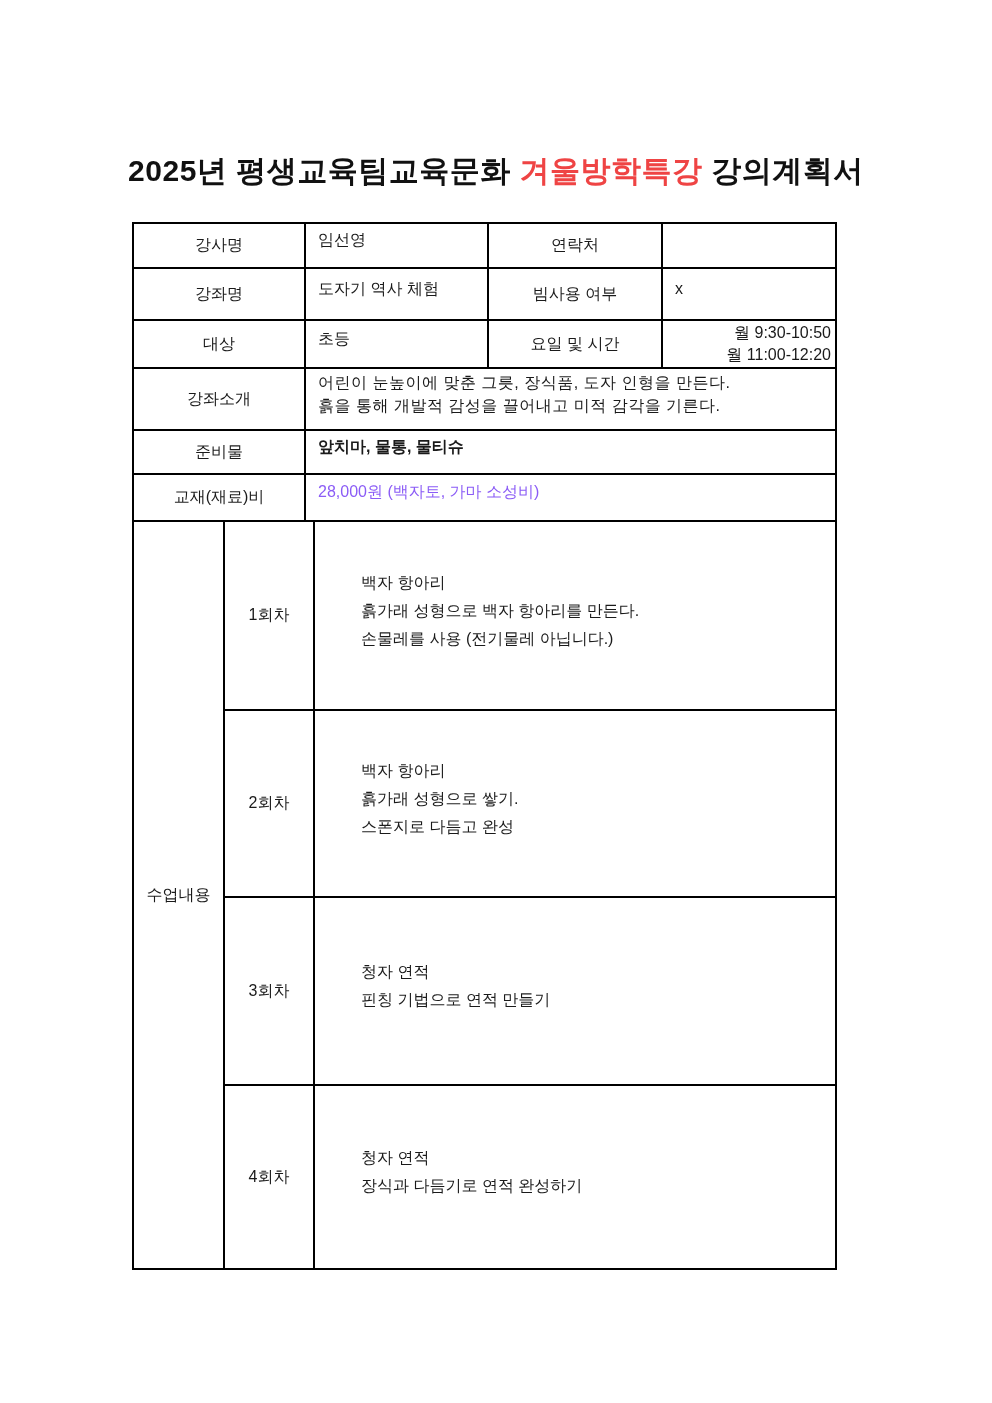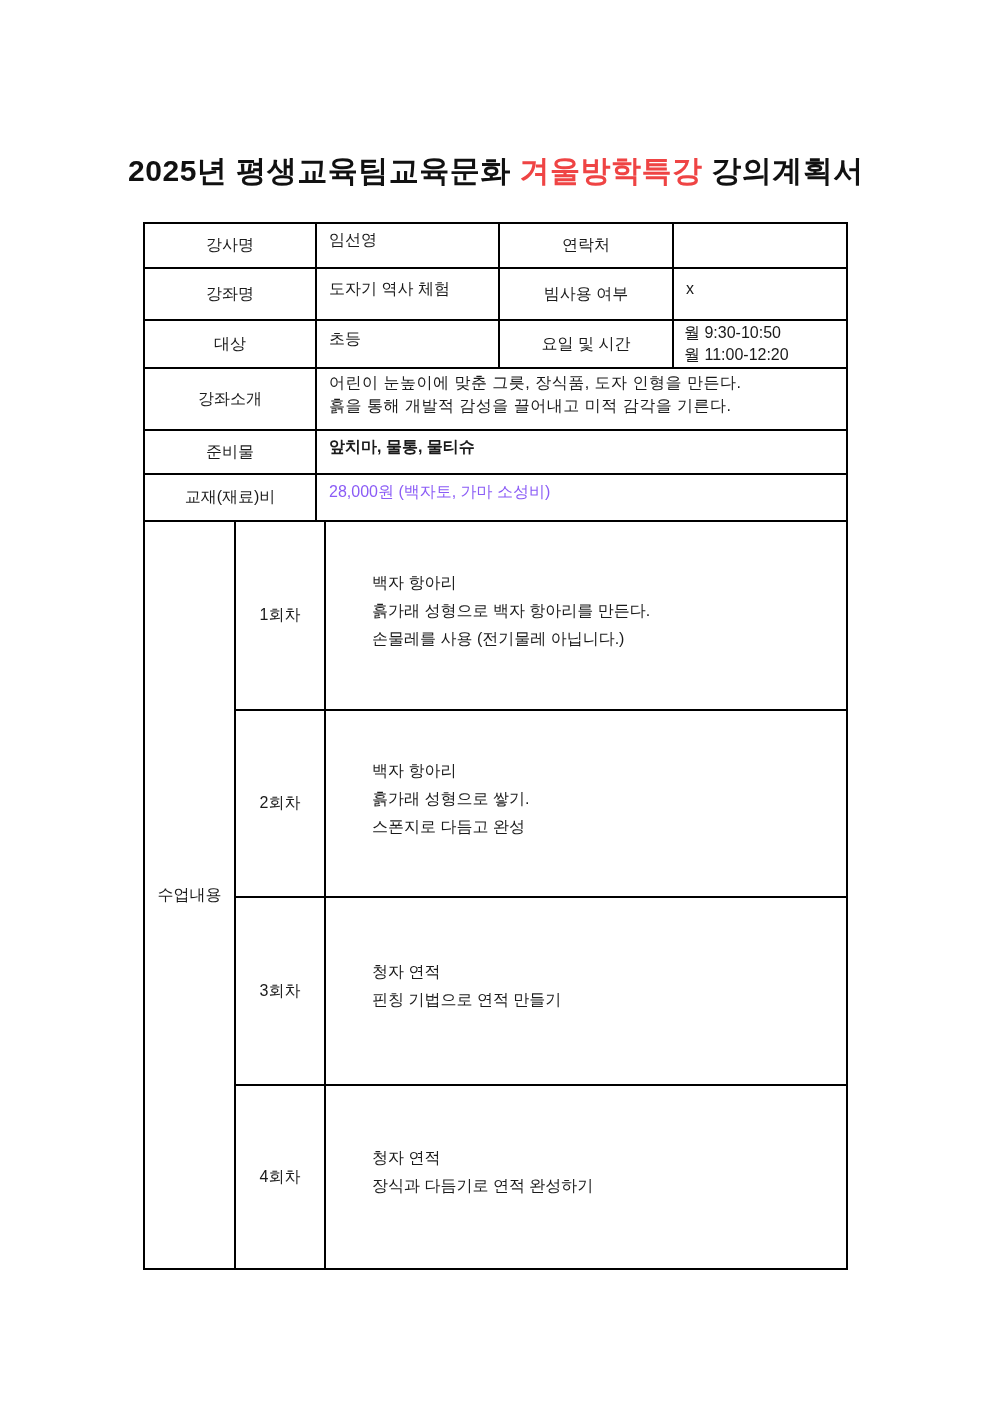--- a/index.html
+++ b/index.html
@@ -30,21 +30,21 @@
     color: #111111;
   }
   .doc-title .hl {
     color: #ef4444;
     margin: 0 0;
   }
 
   
   table.plan-table {
     position: absolute;
-    left: 143px;
+    left: 132px;
     top: 222px;
     width: 703px;
     border-collapse: collapse;
     table-layout: fixed;
   }
   table.plan-table td {
     border: 2px solid #000000;
     font-size: 16px;
     overflow: hidden;
     background: #ffffff;
@@ -55,21 +55,21 @@
     padding: 2px 2px;
     color: #1a1a1a;
   }
   td.val {
     text-align: left;
     vertical-align: middle;
     padding: 2px 8px 12px 12px;
     color: #1a1a1a;
   }
   td.val.schedule { padding: 1px 4px 1px 10px; }
-  .schedule div { line-height: 22px; }
+  .schedule div { line-height: 22px; text-align: right; }
   .intro div   { line-height: 23px; letter-spacing: 0.5px; }
   td.val.bold  { font-weight: 700; }
   td.val.muted { color: #8b5cf6; }
   td.session-content div { line-height: 28px; margin-left: 34px; }
 
   
   tr.r-basic1   { height: 45px; }
   tr.r-basic2   { height: 52px; }
   tr.r-basic3   { height: 47px; }
   tr.r-intro    { height: 46px; }

